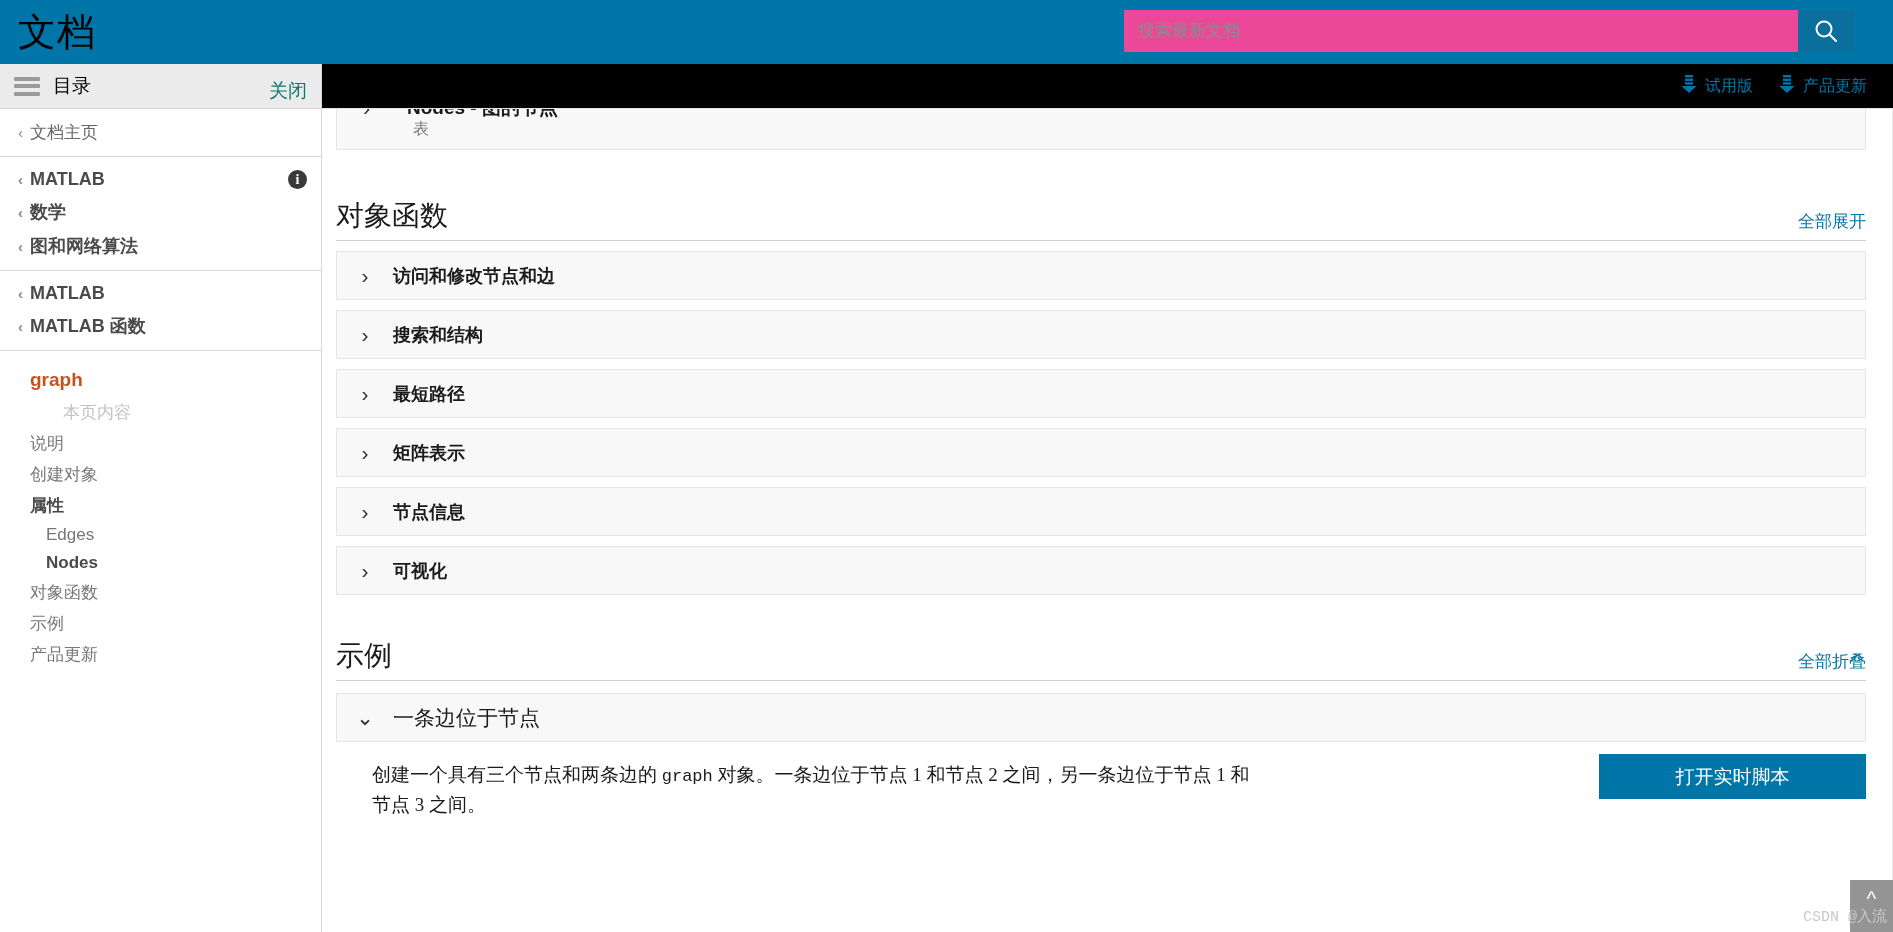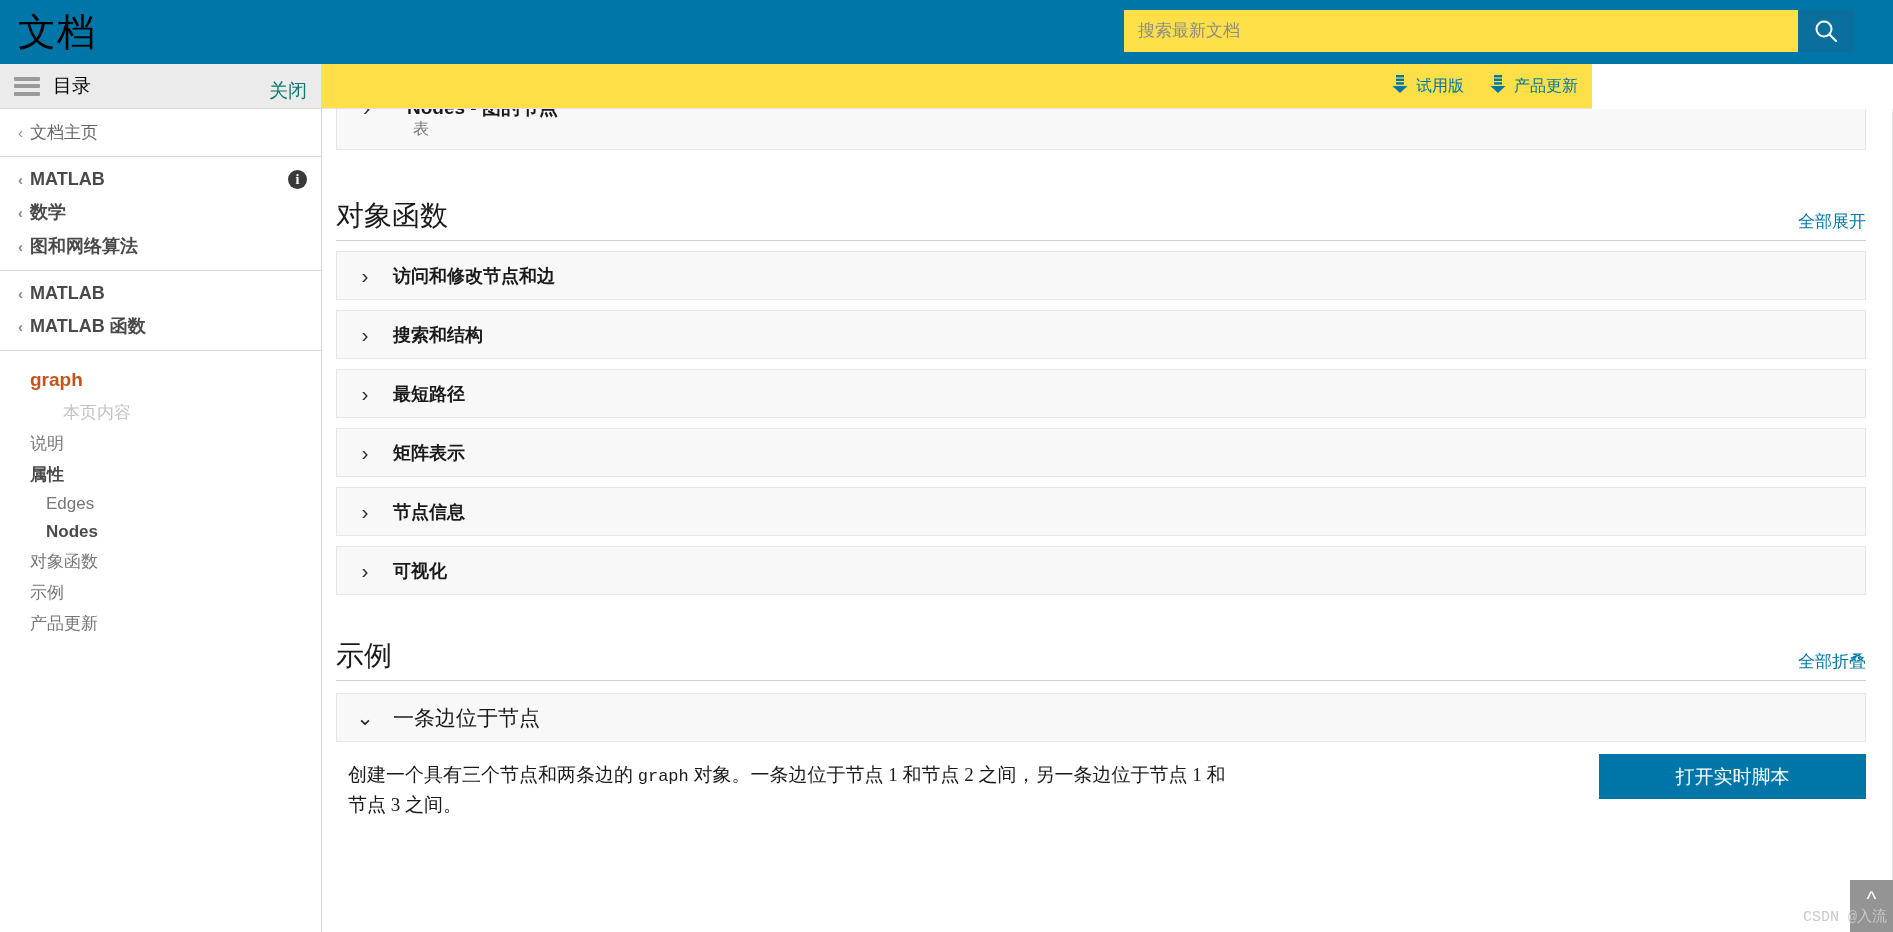--- a/index.html
+++ b/index.html
@@ -28,44 +28,44 @@
   }
   #search-wrap {
     position: absolute;
     left: 1124px; top: 10px;
     width: 730px; height: 42px;
     display: flex;
   }
   #search-input {
     flex: 1;
     border: none; outline: none;
-    background: #fde047;
+    background: #ec4899;
     font-size: 17px;
     padding: 0 14px;
     color: #333;
     font-family: "Liberation Sans", sans-serif;
   }
   #search-input::placeholder { color: #8b8b8b; }
   #search-button {
     width: 56px;
     background: #0a6f9c;
     border: none;
     display: flex; align-items: center; justify-content: center;
     cursor: pointer;
   }
   #search-button svg { display:block; }
 
   
   #sub-toolbar {
     position: absolute; top: 64px; left: 322px;
-    width: 1270px; height: 45px;
-    background: #fde047;
+    width: 1571px; height: 45px;
+    background: #000000;
     border-bottom: 1px solid #e3e3e3;
     display: flex; align-items: center; justify-content: flex-end;
-    padding-right: 14px;
+    padding-right: 26px;
   }
   .toolbar-link {
     display: flex; align-items: center;
     color: #0076a8;
     font-size: 16px;
     margin-left: 26px;
     cursor: pointer;
     text-decoration: none;
   }
   .toolbar-link .dl-icon { margin-right: 8px; display:block; }
@@ -203,21 +203,21 @@
   #example-body {
     margin: 18px 14px 0 14px;
     padding-right: 13px;
     position: relative;
     display: flex;
   }
   #example-text {
     font-family: "Liberation Serif", serif;
     font-size: 19px; line-height: 1.55; color: #1a1a1a;
     width: 880px;
-    margin-left: 12px;
+    margin-left: 36px;
   }
   #example-text .mono { font-family: "Liberation Mono", monospace; font-size: 17px; }
 
   #live-script-button {
     position: absolute; right: 13px; top: -6px;
     width: 267px; height: 45px;
     background: #0076a8;
     color: #ffffff;
     font-size: 19px;
     border: none;
@@ -340,20 +340,21 @@
     <div class="nav-item bold">
       <span class="chev">‹</span>
       <span>MATLAB 函数</span>
     </div>
   </div>
 
   <div id="toc-list">
     <div class="toc-entry page-title">graph</div>
     <div class="toc-entry section-label">本页内容</div>
     <div class="toc-entry">说明</div>
+    <div class="toc-entry">创建对象</div>
     <div class="toc-entry active">属性</div>
     <div class="toc-entry indent">Edges</div>
     <div class="toc-entry indent active">Nodes</div>
     <div class="toc-entry">对象函数</div>
     <div class="toc-entry">示例</div>
     <div class="toc-entry">产品更新</div>
   </div>
 </div>
 
 <div id="content">

